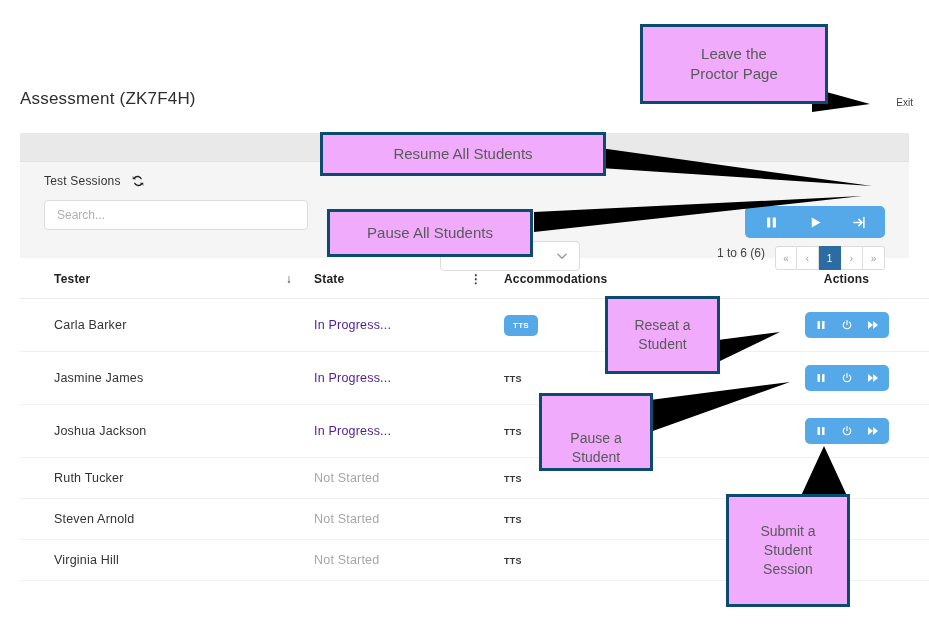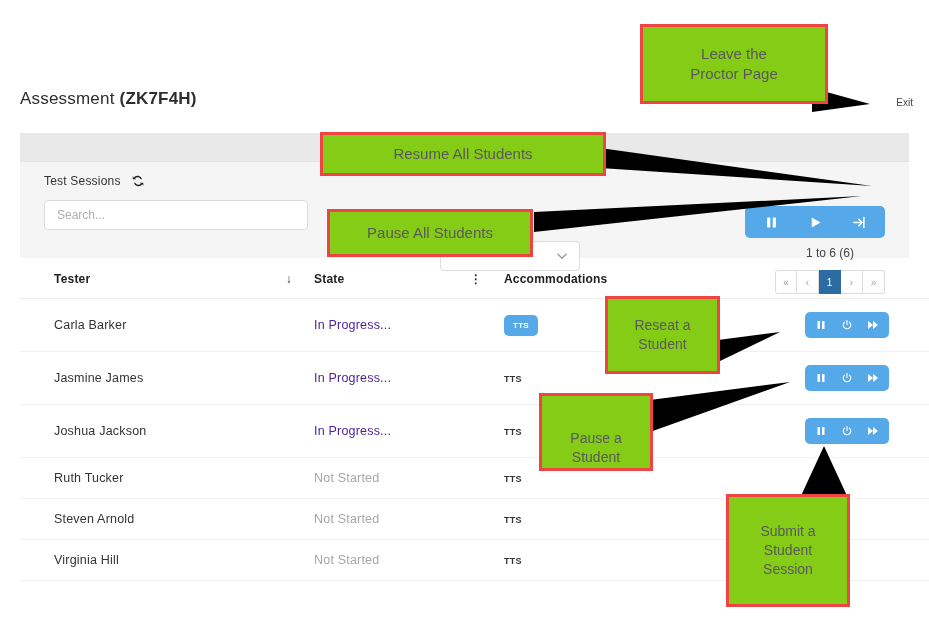--- a/index.html
+++ b/index.html
@@ -12,21 +12,21 @@
     overflow:hidden;
   }
   .root{position:absolute;inset:0;}
 
   
   .page-title{
     position:absolute;left:20px;top:89px;
     font-size:17px;color:#2e2e2e;letter-spacing:.2px;
     white-space:nowrap;
   }
-  .page-title b{font-weight:700;}
+  .page-title b{font-weight:400;}
 
   
   .exit-link{
     position:absolute;right:16px;top:97px;
     font-size:10px;color:#444;text-decoration:none;
   }
 
   
   .panel{
     position:absolute;left:20px;top:133px;width:889px;
@@ -75,21 +75,21 @@
   }
   .global-actions .gbtn{
     width:44px;height:20px;display:flex;align-items:center;justify-content:center;
     color:#fff;background:transparent;border:none;cursor:pointer;padding:0;
   }
   .global-actions .gbtn svg{width:15px;height:15px;}
 
   
   .pagination{
     position:absolute;right:24px;top:84px;
-    display:flex;align-items:center;gap:10px;flex-direction:column;
+    display:flex;align-items:flex-start;gap:10px;
   }
   .page-count{font-size:12px;color:#444;white-space:nowrap;}
   .pager{display:flex;}
   .pager .pg{
     width:22px;height:24px;box-sizing:border-box;
     border:1px solid #dcdcdc;border-left-width:0;
     background:#fff;color:#9aa0a6;font-size:10px;
     display:flex;align-items:center;justify-content:center;cursor:pointer;
   }
   .pager .pg:first-child{border-left-width:1px;border-radius:3px 0 0 3px;}
@@ -135,21 +135,21 @@
     background:#56a9e8;border-radius:5px;padding:5px 3px;
   }
   .row-actions .rbtn{
     width:26px;height:16px;display:flex;align-items:center;justify-content:center;
     color:#fff;background:transparent;border:none;cursor:pointer;padding:0;
   }
   .row-actions .rbtn svg{width:12px;height:12px;}
 
   
   .callout{
-    position:absolute;background:#84cc16;border:3px solid #ef4444;
+    position:absolute;background:#f0abfc;border:3px solid #0c4a6e;
     display:flex;align-items:center;justify-content:center;
     text-align:center;color:#5a5a5a;font-size:15px;line-height:1.35;
     z-index:30;box-sizing:border-box;
   }
   .callout.small{font-size:14px;}
   .tail{position:absolute;z-index:29;}
   .tail svg{display:block;overflow:visible;}
 </style>
 </head>
 <body>

